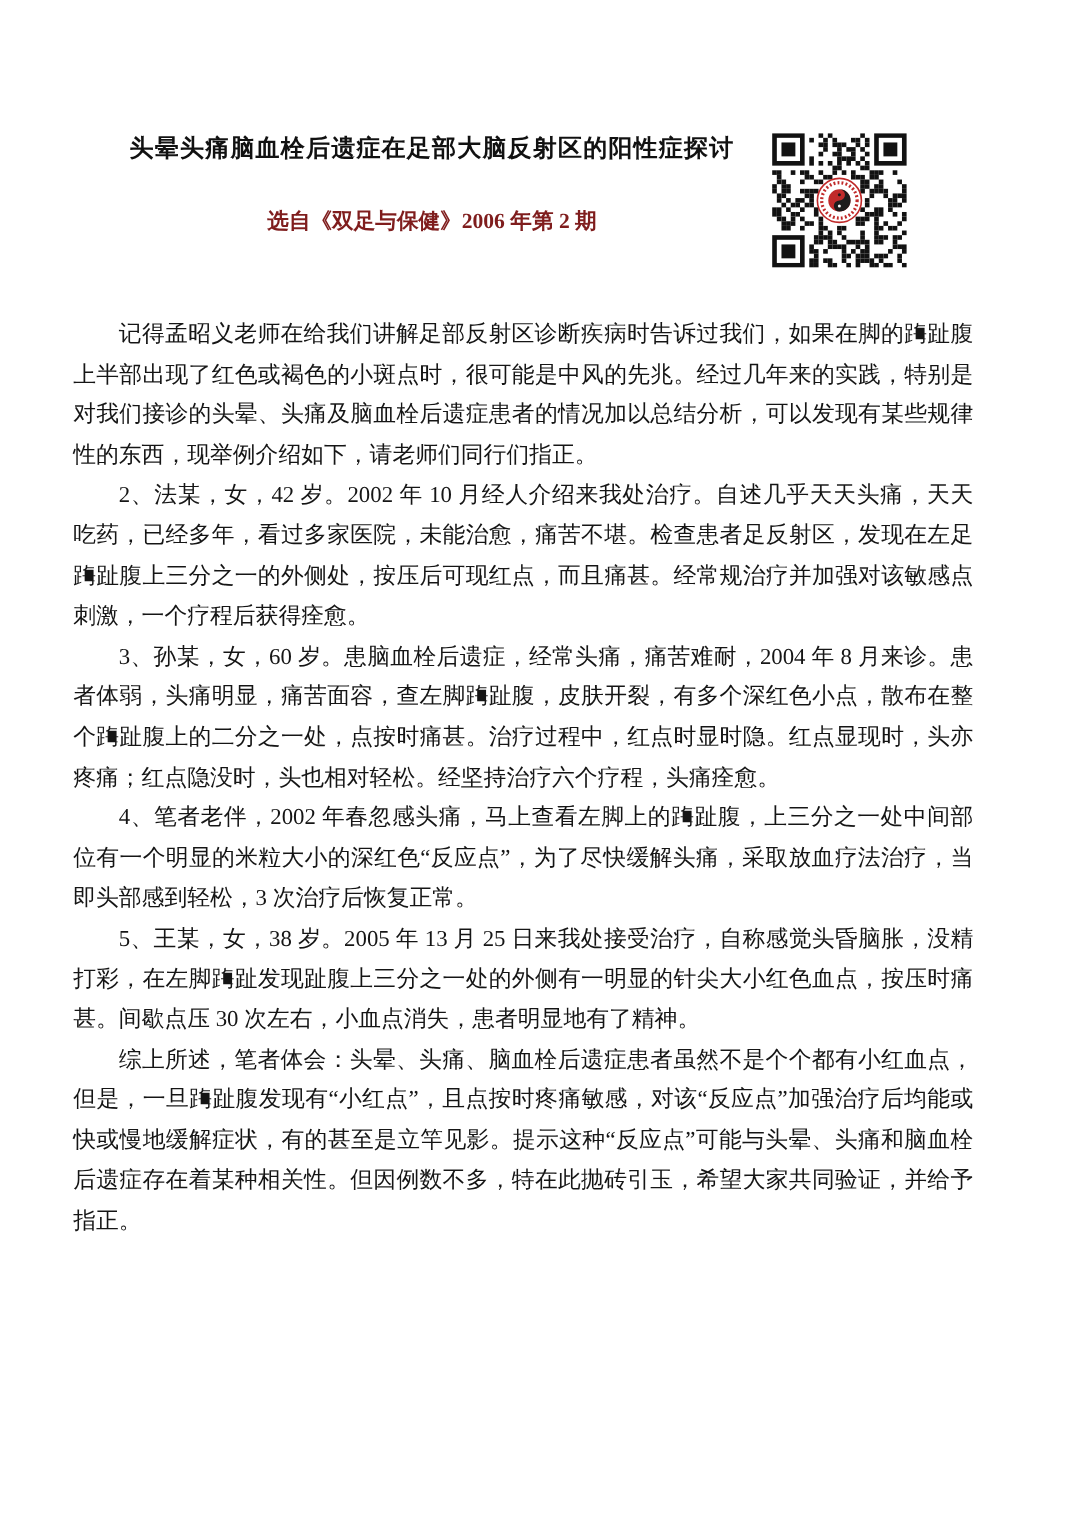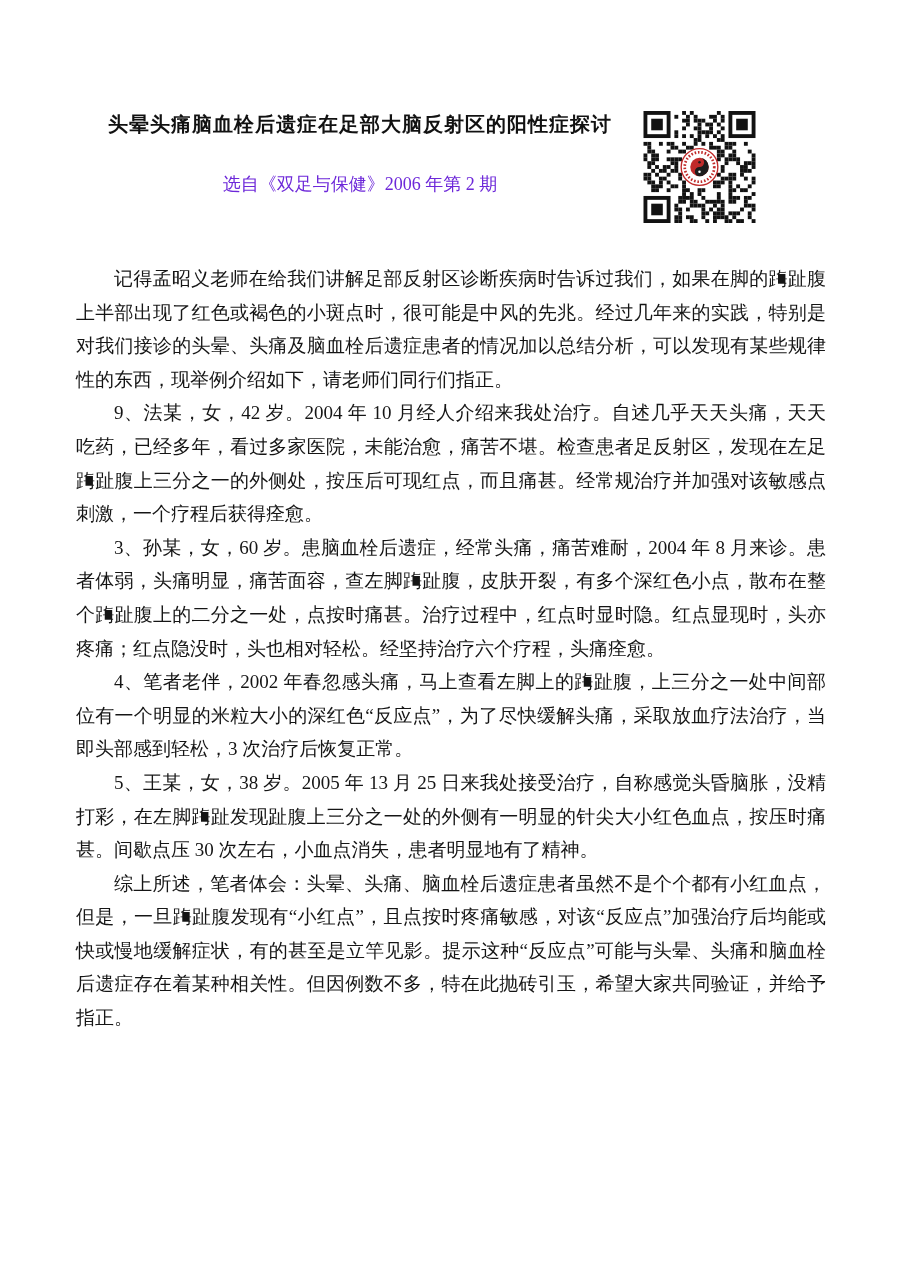--- a/index.html
+++ b/index.html
@@ -13,25 +13,25 @@
   }
   .header{
     position:absolute;left:80px;top:110px;width:560px;
     text-align:center;
   }
   .doc-title{
     font-size:20px;font-weight:bold;margin:0 0 34px 0;
     letter-spacing:1px;line-height:28px;color:#111;
   }
   .byline{font-size:18px;font-weight:bold;line-height:24px;margin-bottom:12px;color:#111;}
-  .source-line{font-size:18px;font-weight:normal;line-height:24px;color:#6d28d9;}
+  .source-line{font-size:18px;font-weight:bold;line-height:24px;color:#7f1d1d;}
   .qr{position:absolute;left:643px;top:111px;width:113px;height:112px;}
   .qr svg{display:block;width:113px;height:112px;}
   .doc-body{
-    position:absolute;left:76px;top:262px;width:750px;
+    position:absolute;left:61px;top:262px;width:750px;
     font-size:19px;line-height:33.6px;
     text-align:justify;text-justify:inter-ideograph;
   }
   .doc-body p{margin:0;text-indent:2em;}
 </style>
 </head>
 <body>
 
 <div class="page">
 
@@ -315,20 +315,20 @@
         <circle cx="58" cy="58" r="9.6" fill="#c02a2a"></circle>
         <path d="M58 48.4 A9.6 9.6 0 0 1 58 67.6 A4.8 4.8 0 0 1 58 58 A4.8 4.8 0 0 0 58 48.4 Z" fill="#1c1c1c"></path>
         <circle cx="58" cy="53.2" r="1.3" fill="#1c1c1c"></circle>
         <circle cx="58" cy="62.8" r="1.3" fill="#ffffff"></circle>
       </g>
     </svg>
   </div>
 
   <main class="doc-body">
     <p>记得孟昭义老师在给我们讲解足部反射区诊断疾病时告诉过我们，如果在脚的踇趾腹上半部出现了红色或褐色的小斑点时，很可能是中风的先兆。经过几年来的实践，特别是对我们接诊的头晕、头痛及脑血栓后遗症患者的情况加以总结分析，可以发现有某些规律性的东西，现举例介绍如下，请老师们同行们指正。</p>
-    <p>9、法某，女，42 岁。2004 年 10 月经人介绍来我处治疗。自述几乎天天头痛，天天吃药，已经多年，看过多家医院，未能治愈，痛苦不堪。检查患者足反射区，发现在左足踇趾腹上三分之一的外侧处，按压后可现红点，而且痛甚。经常规治疗并加强对该敏感点刺激，一个疗程后获得痊愈。</p>
+    <p>2、法某，女，42 岁。2002 年 10 月经人介绍来我处治疗。自述几乎天天头痛，天天吃药，已经多年，看过多家医院，未能治愈，痛苦不堪。检查患者足反射区，发现在左足踇趾腹上三分之一的外侧处，按压后可现红点，而且痛甚。经常规治疗并加强对该敏感点刺激，一个疗程后获得痊愈。</p>
     <p>3、孙某，女，60 岁。患脑血栓后遗症，经常头痛，痛苦难耐，2004 年 8 月来诊。患者体弱，头痛明显，痛苦面容，查左脚踇趾腹，皮肤开裂，有多个深红色小点，散布在整个踇趾腹上的二分之一处，点按时痛甚。治疗过程中，红点时显时隐。红点显现时，头亦疼痛；红点隐没时，头也相对轻松。经坚持治疗六个疗程，头痛痊愈。</p>
     <p>4、笔者老伴，2002 年春忽感头痛，马上查看左脚上的踇趾腹，上三分之一处中间部位有一个明显的米粒大小的深红色“反应点”，为了尽快缓解头痛，采取放血疗法治疗，当即头部感到轻松，3 次治疗后恢复正常。</p>
     <p>5、王某，女，38 岁。2005 年 13 月 25 日来我处接受治疗，自称感觉头昏脑胀，没精打彩，在左脚踇趾发现趾腹上三分之一处的外侧有一明显的针尖大小红色血点，按压时痛甚。间歇点压 30 次左右，小血点消失，患者明显地有了精神。</p>
     <p>综上所述，笔者体会：头晕、头痛、脑血栓后遗症患者虽然不是个个都有小红血点，但是，一旦踇趾腹发现有“小红点”，且点按时疼痛敏感，对该“反应点”加强治疗后均能或快或慢地缓解症状，有的甚至是立竿见影。提示这种“反应点”可能与头晕、头痛和脑血栓后遗症存在着某种相关性。但因例数不多，特在此抛砖引玉，希望大家共同验证，并给予指正。</p>
   </main>
 
 </div>
 
 </body></html>

